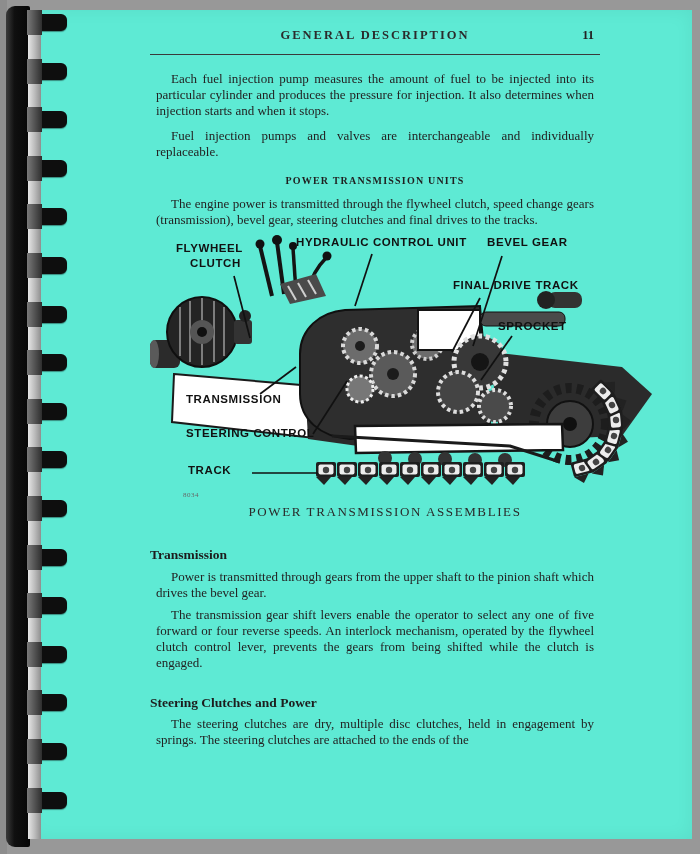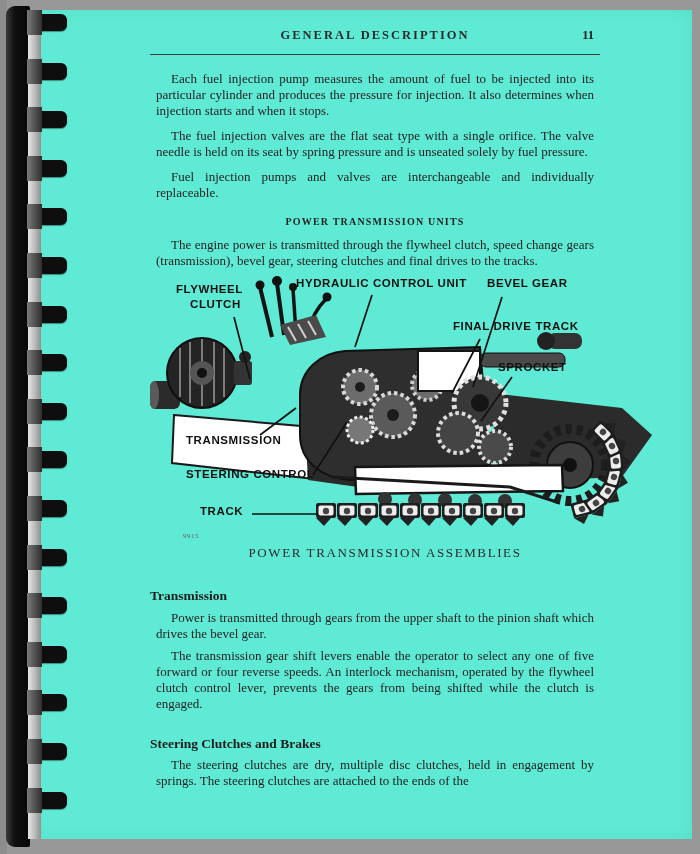--- a/index.html
+++ b/index.html
@@ -46,21 +46,20 @@
   <div class="page">
     <div class="content">
 
       <div class="running-header">
         <span class="rh-title">GENERAL DESCRIPTION</span>
         <span class="rh-num">11</span>
       </div>
       <div class="rule"></div>
 
       <p class="body m16">Each fuel injection pump measures the amount of fuel to be injected into its particular cylinder and produces the pressure for injection. It also determines when injection starts and when it stops.</p>
-      <p class="body m9">The fuel injection valves are the flat seat type with a single orifice. The valve needle is held on its seat by spring pressure and is unseated solely by fuel pressure.</p>
       <p class="body m9">Fuel injection pumps and valves are interchangeable and individually replaceable.</p>
 
       <h2 class="ptu">POWER TRANSMISSION UNITS</h2>
       <p class="body m10">The engine power is transmitted through the flywheel clutch, speed change gears (transmission), bevel gear, steering clutches and final drives to the tracks.</p>
 
       <div class="figure">
         <svg width="520" height="270" viewBox="0 0 520 270">
 
           <path d="M340,118 L472,133 L502,160 L472,202 L350,207 Z" fill="#2b2b2b"></path>
 
@@ -183,31 +182,31 @@
         <div class="flabel" style="left:26px;top:8px;">
           <span>FLYWHEEL</span>
           <span class="l2">CLUTCH</span>
         </div>
         <div class="flabel" style="left:146px;top:2px;">HYDRAULIC CONTROL UNIT</div>
         <div class="flabel" style="left:337px;top:2px;">BEVEL GEAR</div>
         <div class="flabel" style="left:303px;top:45px;">FINAL DRIVE TRACK</div>
         <div class="flabel" style="left:348px;top:86px;">SPROCKET</div>
         <div class="flabel" style="left:36px;top:159px;">TRANSMISSION</div>
         <div class="flabel" style="left:36px;top:193px;">STEERING CONTROL</div>
-        <div class="flabel" style="left:50px;top:230px;text-align:right;">TRACK</div>
-
-        <div class="fig-num">9915</div>
+        <div class="flabel" style="left:38px;top:230px;text-align:right;">TRACK</div>
+
+        <div class="fig-num">8034</div>
         <div class="fig-caption">POWER TRANSMISSION ASSEMBLIES</div>
       </div>
 
       <h3 class="sub mt17">Transmission</h3>
       <p class="body m6">Power is transmitted through gears from the upper shaft to the pinion shaft which drives the bevel gear.</p>
       <p class="body m5">The transmission gear shift levers enable the operator to select any one of five forward or four reverse speeds. An interlock mechanism, operated by the flywheel clutch control lever, prevents the gears from being shifted while the clutch is engaged.</p>
 
-      <h3 class="sub mt24">Steering Clutches and Brakes</h3>
+      <h3 class="sub mt24">Steering Clutches and Power</h3>
       <p class="body m5">The steering clutches are dry, multiple disc clutches, held in engagement by springs. The steering clutches are attached to the ends of the</p>
 
     </div>
   </div>
 
   <div class="binding">
     <div class="binding-edge"></div>
     <div class="spine"></div>
     <div class="teeth">
         <div class="tooth" style="top: 14px;"></div>

